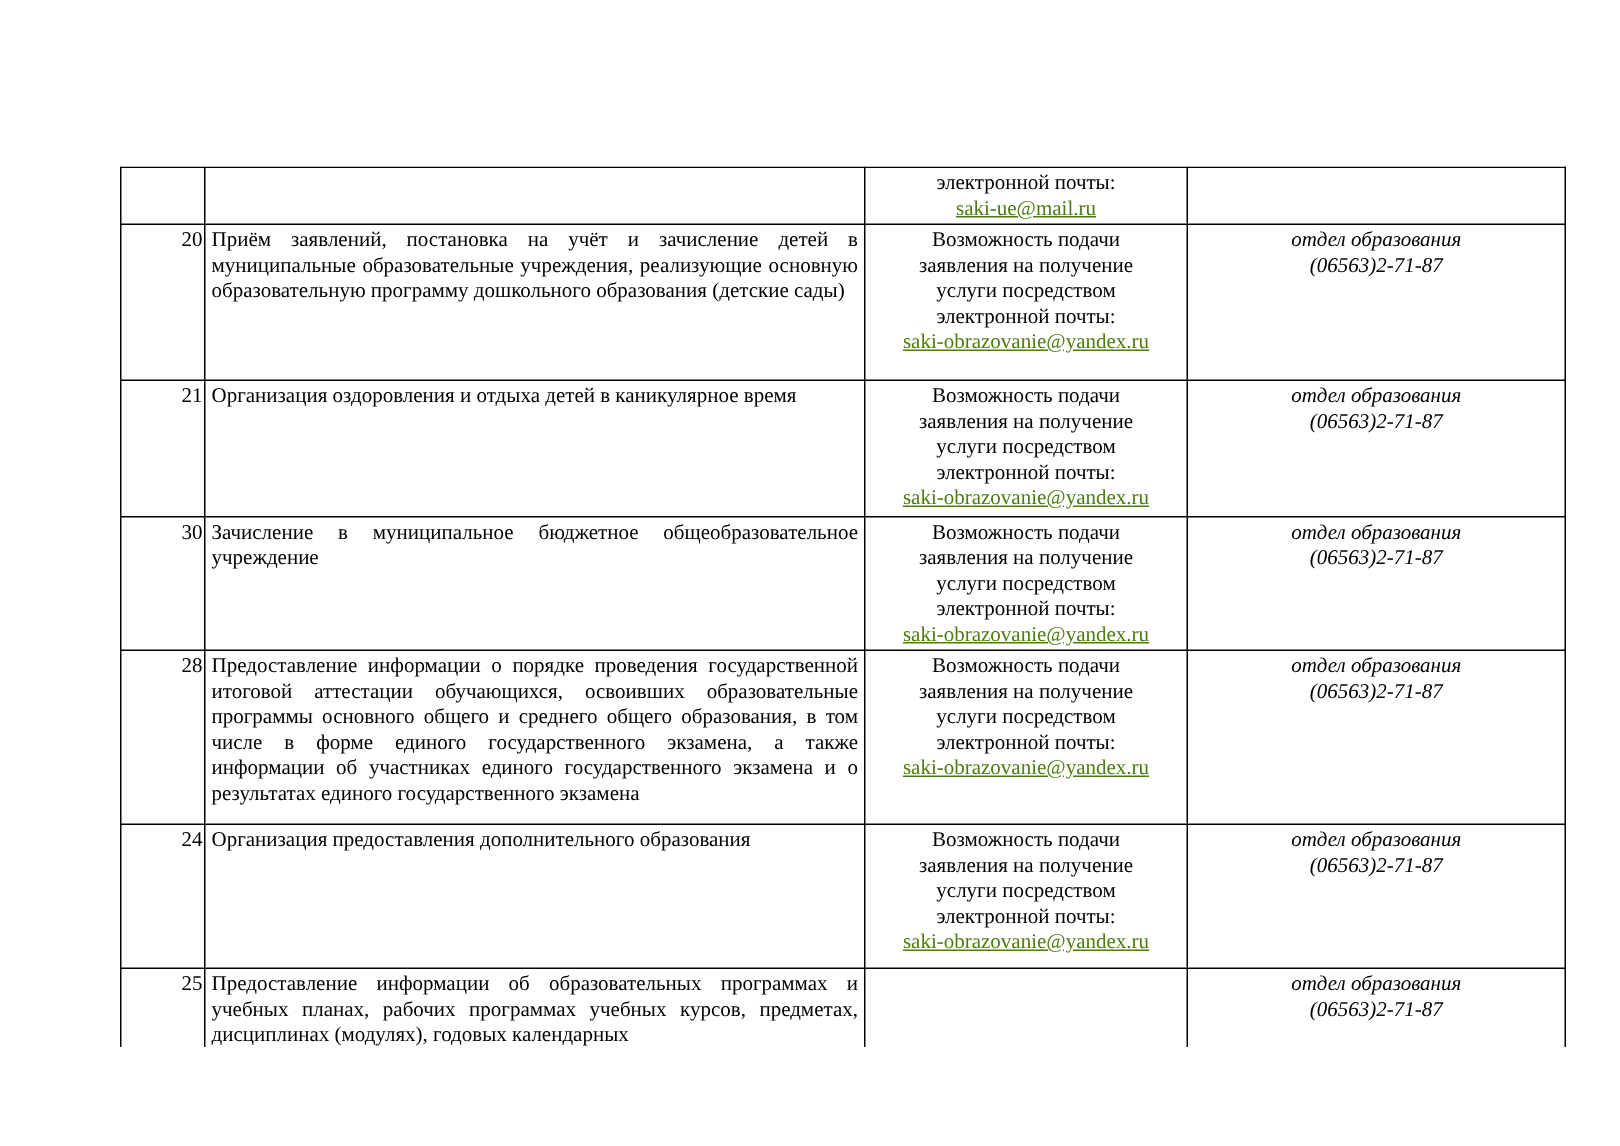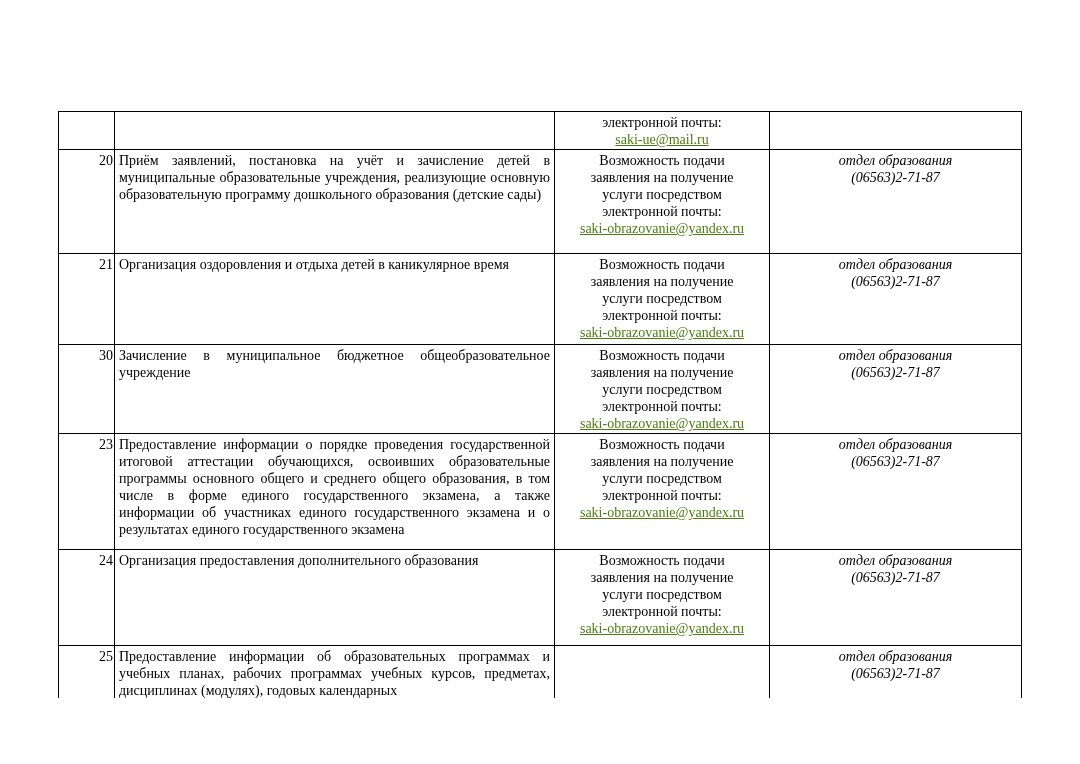--- a/index.html
+++ b/index.html
@@ -6,21 +6,21 @@
   body {
     width: 1080px; height: 764px;
     background: #ffffff;
     color: #000000;
     font-family: "Liberation Serif", serif;
     position: relative;
     overflow: hidden;
   }
   .table-viewport {
     position: absolute;
-    left: 58px; top: 111px;
+    left: 80px; top: 111px;
     width: 965px; height: 587px;
     overflow: hidden;
   }
   table.services {
     border-collapse: collapse;
     table-layout: fixed;
     width: 963px;
   }
   col.c0 { width: 56px; }
   col.c1 { width: 440px; }
@@ -111,21 +111,21 @@
 заявления на получение
 услуги посредством
 электронной почты:</div>
           <a class="email" href="#">saki-obrazovanie@yandex.ru</a>
         </td>
         <td class="dept">отдел образования
 (06563)2-71-87</td>
       </tr>
 
       <tr class="r4">
-        <td class="num">23</td>
+        <td class="num">28</td>
         <td class="svc">Предоставление информации о порядке проведения государственной итоговой аттестации обучающихся, освоивших образовательные программы основного общего и среднего общего образования, в том числе в форме единого государственного экзамена, а также информации об участниках единого государственного экзамена и о результатах единого государственного экзамена</td>
         <td class="elec">
           <div class="elec-text">Возможность подачи
 заявления на получение
 услуги посредством
 электронной почты:</div>
           <a class="email" href="#">saki-obrazovanie@yandex.ru</a>
         </td>
         <td class="dept">отдел образования
 (06563)2-71-87</td>

